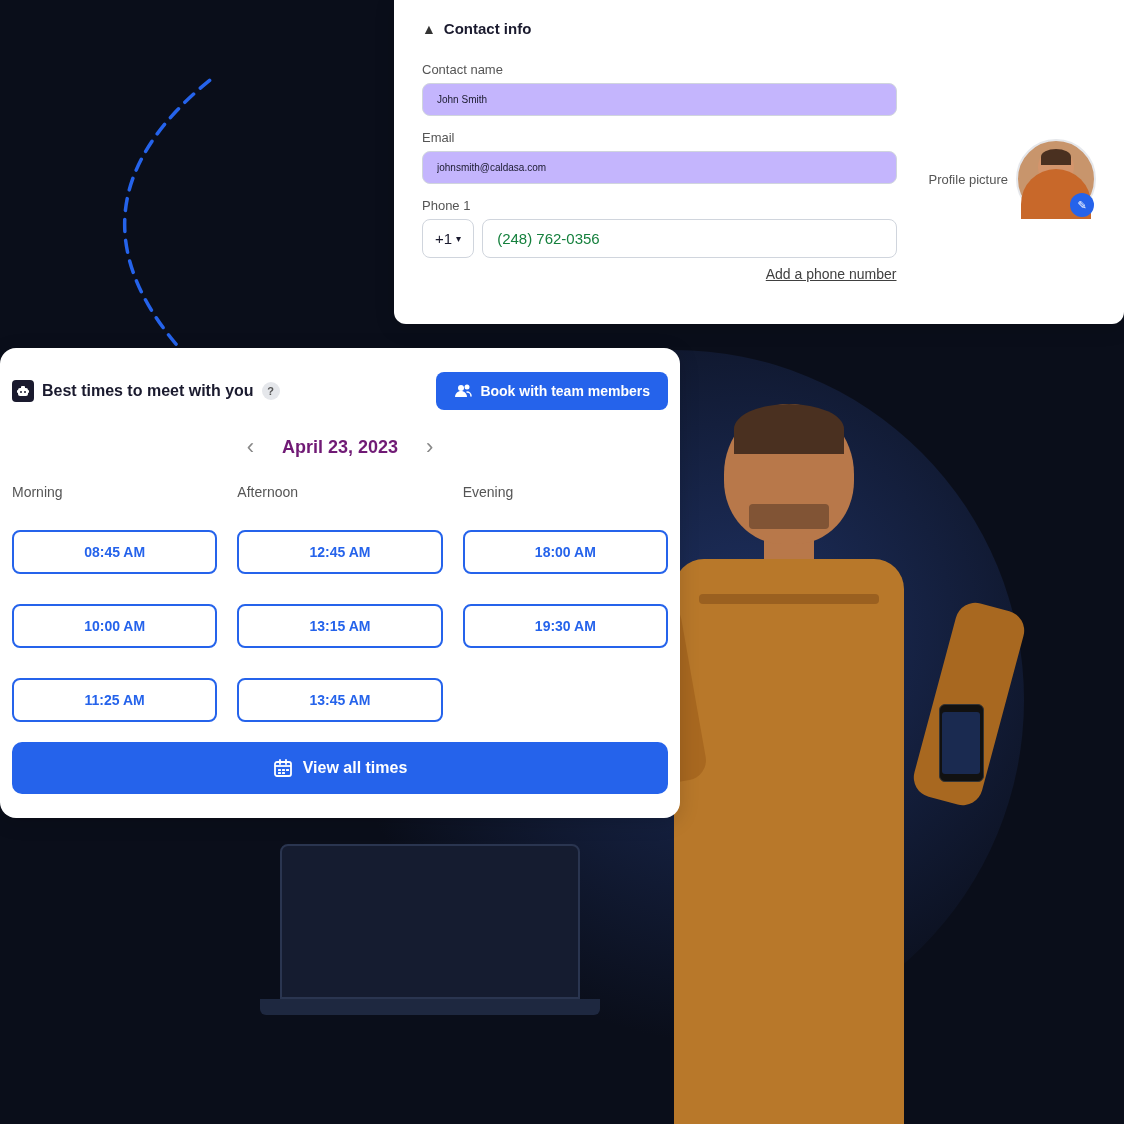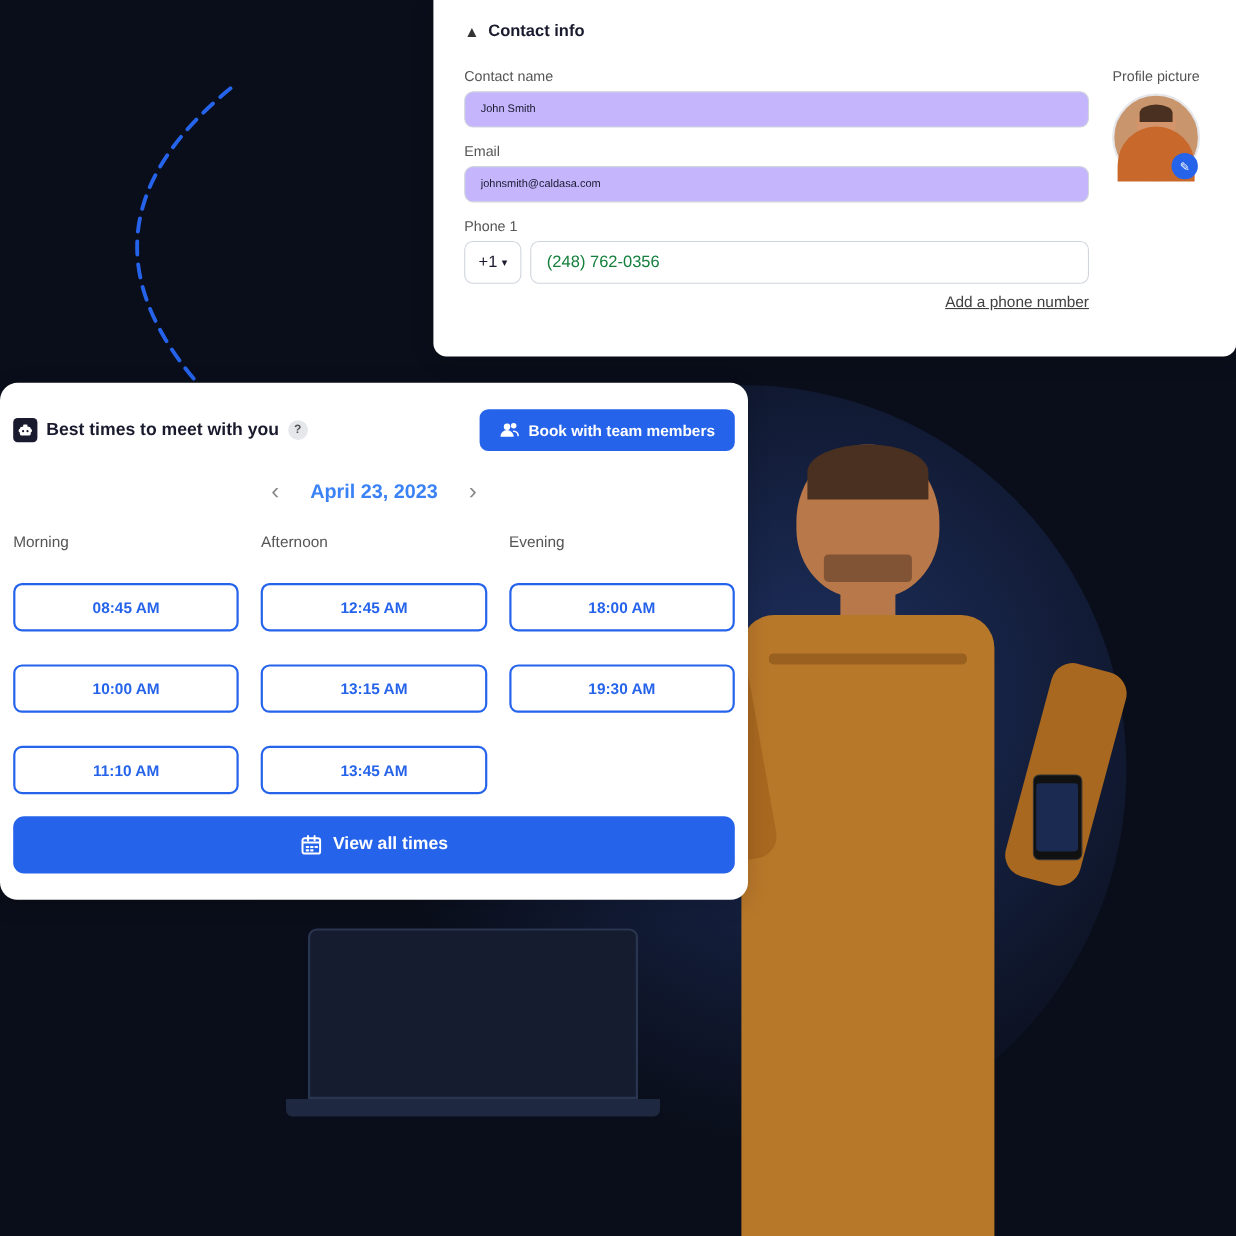--- a/index.html
+++ b/index.html
@@ -38,21 +38,21 @@
       align-items: center;
       gap: 8px;
       margin-bottom: 20px;
       font-size: 15px;
       font-weight: 600;
       color: #1a1a2e;
     }
 
     .contact-card-body {
       display: flex;
-      gap: 16px;
+      gap: 32px;
       margin-top: 25px;
     }
     .contact-fields {
       flex: 1;
     }
     .field-group {
       margin-bottom: 14px;
     }
     .field-label {
       font-size: 13px;
@@ -104,21 +104,20 @@
       font-size: 14px;
       font-weight: 500;
       text-decoration: underline;
       cursor: pointer;
       margin-top: 8px;
     }
 
     
     .profile-pic-area {
       display: flex;
-      flex-direction: column;
       align-items: center;
       gap: 8px;
       min-width: 90px;
       text-align: right;
     }
     .profile-pic-label {
       font-size: 13px;
       color: #555;
       font-weight: 400;
     }
@@ -254,21 +253,21 @@
       color: #888;
       font-size: 20px;
       padding: 4px 8px;
       display: flex;
       align-items: center;
       justify-content: center;
     }
     .date-text {
       font-size: 18px;
       font-weight: 700;
-      color: #3b82f6;
+      color: #701a75;
     }
 
     .time-columns {
       display: grid;
       grid-template-columns: 1fr 1fr 1fr;
       gap: 20px;
       margin-bottom: 20px;
     }
     .time-column-label {
       font-size: 14px;
@@ -435,21 +434,21 @@
       <span style="font-size:22px;font-weight:300;">›</span>
     </button>
   </div>
 
   <div class="time-columns">
 
     <div>
       <div class="time-column-label">Morning</div>
       <button class="time-slot-btn">08:45 AM</button>
       <button class="time-slot-btn">10:00 AM</button>
-      <button class="time-slot-btn">11:10 AM</button>
+      <button class="time-slot-btn">11:25 AM</button>
     </div>
 
     <div>
       <div class="time-column-label">Afternoon</div>
       <button class="time-slot-btn">12:45 AM</button>
       <button class="time-slot-btn">13:15 AM</button>
       <button class="time-slot-btn">13:45 AM</button>
     </div>
 
     <div>

